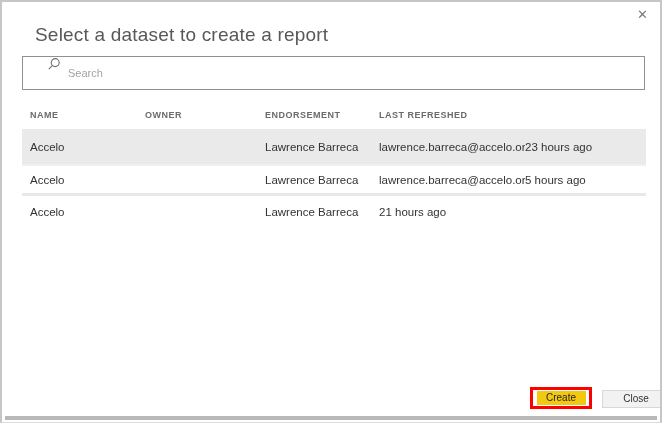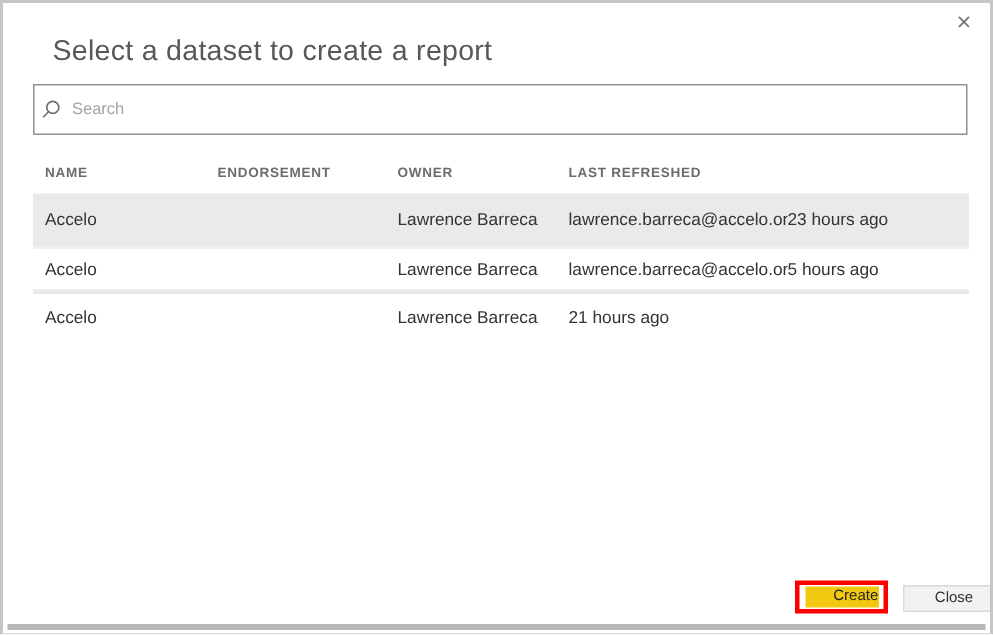--- a/index.html
+++ b/index.html
@@ -40,22 +40,21 @@
 
   .searchbox {
     position: absolute;
     left: 20px;
     top: 54px;
     width: 623px;
     height: 34px;
     border: 1px solid #919191;
     background: #ffffff;
     display: flex;
-    align-items: center;
-    padding-left: 4px;
+    padding-left: 24px;
   }
   .searchbox svg { flex: 0 0 auto; margin-right: 7px; }
   .searchbox input {
     flex: 1 1 auto;
     border: none;
     outline: none;
     font-family: "Liberation Sans", sans-serif;
     font-size: 11px;
     color: #333333;
     background: transparent;
@@ -123,21 +122,20 @@
     width: 49px;
     height: 14px;
     border: none;
     background: #f2c811;
     font-family: "Liberation Sans", sans-serif;
     font-size: 10px;
     color: #252423;
     line-height: 1;
     cursor: pointer;
     padding: 0;
-    text-align: right;
   }
   .close-btn {
     position: absolute;
     left: 600px;
     top: 388px;
     width: 68px;
     height: 18px;
     background: #f2f2f2;
     border: 1px solid #d8d8d8;
     font-family: "Liberation Sans", sans-serif;
@@ -169,22 +167,22 @@
   <div class="searchbox">
     <svg width="14" height="14" viewBox="0 0 14 14">
       <circle cx="8.2" cy="5.6" r="4" fill="none" stroke="#6f6f6f" stroke-width="1.1"></circle>
       <line x1="5.2" y1="8.7" x2="1.8" y2="12.2" stroke="#6f6f6f" stroke-width="1.1"></line>
     </svg>
     <input type="text" placeholder="Search" style="">
   </div>
 
   <div class="thead grid-row">
     <div class="th">NAME</div>
+    <div class="th">OWNER</div>
     <div class="th">ENDORSEMENT</div>
-    <div class="th">OWNER</div>
     <div class="th">LAST REFRESHED</div>
   </div>
 
   <div class="rows">
 
     <div class="row row-1 grid-row">
       <div class="cell">Accelo</div>
       <div class="cell"></div>
       <div class="cell">Lawrence Barreca</div>
       <div class="cell">lawrence.barreca@accelo.onmicros...</div>

